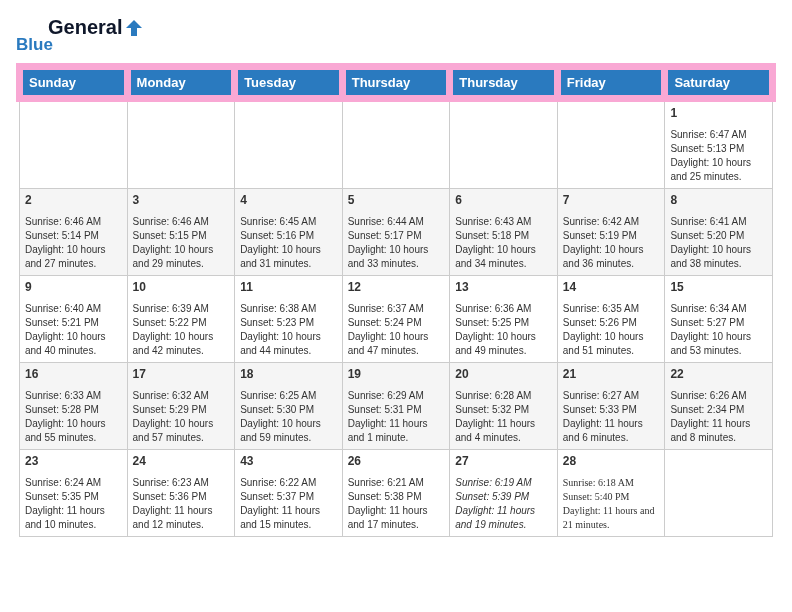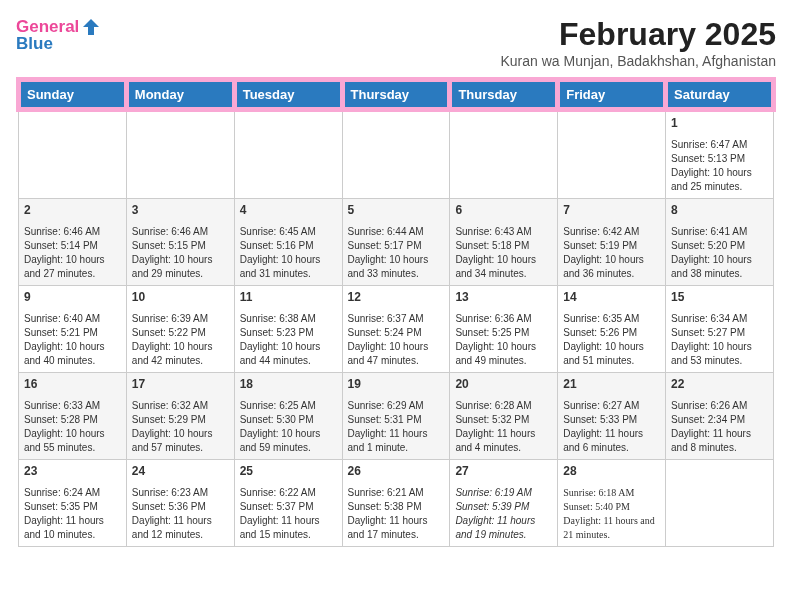--- a/index.html
+++ b/index.html
@@ -42,21 +42,21 @@
       border-collapse: collapse;
       border: 1px solid #ccc;
     }
     .calendar th {
       background-color: #2a7abf;
       color: #fff;
       font-size: 13px;
       font-weight: bold;
       padding: 5px 6px;
       text-align: left;
-      border: 5px solid #f9a8d4;
+      border: 7px solid #f9a8d4;
     }
     .calendar td {
       vertical-align: top;
       border: 1px solid #ccc;
       padding: 4px 5px;
       width: calc(100% / 7);
       min-height: 80px;
       font-size: 10.5px;
       color: #333;
       background: #fff;
@@ -79,30 +79,26 @@
     .empty-cell {
       background: #f9f9f9;
     }
   </style>
 </head>
 <body>
 
 <div class="header">
   <div class="logo">
     <div class="logo-row">
-      <span style="font-size:17px;font-weight:bold;color:#ec4899;">General</span>
+      <span style="font-size:20px;font-weight:bold;color:#0f172a;margin-left:32px;">General</span>
       <svg width="22" height="22" viewBox="0 0 22 22" style="margin-left:1px;">
         <polygon points="11,3 19,11 14,11 14,19 8,19 8,11 3,11" fill="#2a7abf"></polygon>
       </svg>
     </div>
     <span style="font-size:17px;font-weight:bold;color:#2a7abf;margin-top:-4px;">Blue</span>
-  </div>
-  <div class="title-block">
-    <div class="month-title">February 2025</div>
-    <div class="location">Kuran wa Munjan, Badakhshan, Afghanistan</div>
   </div>
 </div>
 
 <table class="calendar">
   <thead>
     <tr>
     <th>Sunday</th>
         <th>Monday</th>
         <th>Tuesday</th>
         <th>Thursday</th>
@@ -265,21 +261,21 @@
 Sunset: 5:35 PM
 Daylight: 11 hours and 10 minutes.</div>
         </td>
         <td>
           <span class="day-num">24</span>
           <div class="day-info" style="white-space: pre-line;">Sunrise: 6:23 AM
 Sunset: 5:36 PM
 Daylight: 11 hours and 12 minutes.</div>
         </td>
         <td>
-          <span class="day-num">25</span>
+          <span class="day-num">43</span>
           <div class="day-info" style="white-space: pre-line;">Sunrise: 6:22 AM
 Sunset: 5:37 PM
 Daylight: 11 hours and 15 minutes.</div>
         </td>
         <td>
           <span class="day-num">26</span>
           <div class="day-info" style="white-space: pre-line;">Sunrise: 6:21 AM
 Sunset: 5:38 PM
 Daylight: 11 hours and 17 minutes.</div>
         </td>

